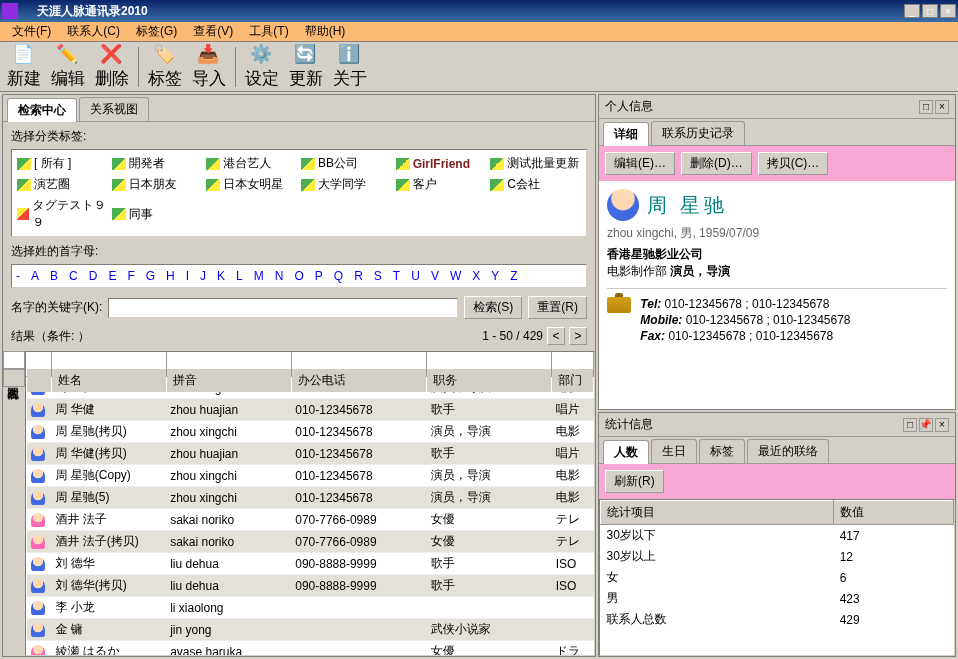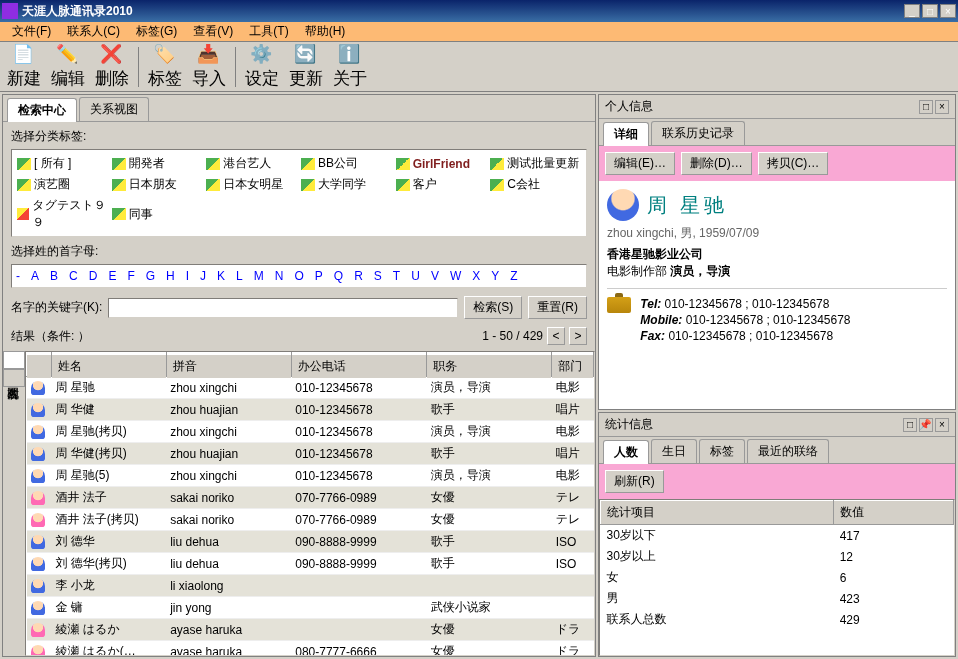--- a/index.html
+++ b/index.html
@@ -1,19 +1,19 @@
 <!DOCTYPE html>
 <html><head>
   <meta charset="utf-8">
   <style>
     * { box-sizing: border-box; margin: 0; padding: 0; font-family: "Microsoft YaHei", "SimSun", Arial, sans-serif; font-size: 12px; }
     body { background: #d4d0c8; width: 958px; height: 659px; overflow: hidden; }
     
     
-    .title-bar { background: linear-gradient(to bottom, #0a246a, #3a6ea5); color: white; height: 22px; display: flex; align-items: center; padding: 0 2px; }
+    .title-bar { background: linear-gradient(to bottom, #0a246a, #3a6ea5); color: white; height: 22px; display: flex; align-items: center; padding: 0 2px; gap: 15px; }
     .title-bar-icon { width: 16px; height: 16px; background: #8e2de2; margin-right: 4px; }
     .title-bar-text { flex: 1; font-weight: bold; }
     .title-bar-controls { display: flex; gap: 2px; }
     .title-ctrl { width: 16px; height: 14px; background: #d4d0c8; border: 1px solid #808080; display: flex; align-items: center; justify-content: center; cursor: pointer; font-size: 10px; }
     
     
     .menu-bar { background: #fdba74; height: 20px; display: flex; align-items: center; padding: 0 4px; border-bottom: 1px solid #808080; }
     .menu-item { padding: 2px 8px; cursor: pointer; }
     
     
@@ -57,21 +57,21 @@
     
     
     .left-body { display: flex; flex: 1; overflow: hidden; }
     .vert-tabs { width: 22px; background: #d4d0c8; display: flex; flex-direction: column; }
     .vert-tab { writing-mode: vertical-rl; padding: 8px 3px; background: #d4d0c8; border: 1px solid #999; cursor: pointer; text-align: center; }
     .vert-tab.active { background: white; }
     
     
     .data-table-wrap { flex: 1; overflow: auto; background: white; border: 1px inset #d4d0c8; }
     .data-table { width: 100%; border-collapse: collapse; table-layout: fixed; }
-    .data-table th { background: #d4d0c8; border: 1px solid #999; border-top-color: #fff; border-left-color: #fff; padding: 3px 6px; text-align: left; font-weight: normal; position: sticky; top: 2px; }
+    .data-table th { background: #d4d0c8; border: 1px solid #999; border-top-color: #fff; border-left-color: #fff; padding: 3px 6px; text-align: left; font-weight: normal; position: sticky; top: 16px; }
     .data-table td { padding: 2px 4px; border-bottom: 1px solid #eee; white-space: nowrap; overflow: hidden; text-overflow: ellipsis; }
     .data-table tr:nth-child(even) td { background: #e4e2d8; }
     .data-table tr:nth-child(odd) td { background: #fff; }
     .row-icon { width: 14px; height: 14px; display: inline-block; vertical-align: middle; margin-right: 2px; }
     .row-icon.male { background: radial-gradient(circle at 50% 30%, #ffd9b3 40%, #4169e1 45%); border-radius: 50% 50% 20% 20%; }
     .row-icon.female { background: radial-gradient(circle at 50% 30%, #ffd9b3 40%, #ff69b4 45%); border-radius: 50% 50% 20% 20%; }
     
     
     .panel { background: #d4d0c8; border: 1px solid #808080; display: flex; flex-direction: column; }
     .panel-header { background: #d4d0c8; padding: 3px 6px; display: flex; align-items: center; border-bottom: 1px solid #999; }
@@ -330,20 +330,28 @@
               <tr>
                 <td><span class="row-icon male"></span></td>
                 <td>周 华健(拷贝)</td>
                 <td>zhou huajian</td>
                 <td>010-12345678</td>
                 <td>歌手</td>
                 <td>唱片</td>
               </tr>
               <tr>
                 <td><span class="row-icon male"></span></td>
+                <td>周 星驰(Copy)</td>
+                <td>zhou xingchi</td>
+                <td>010-12345678</td>
+                <td>演员，导演</td>
+                <td>电影</td>
+              </tr>
+              <tr>
+                <td><span class="row-icon male"></span></td>
                 <td>周 星驰(5)</td>
                 <td>zhou xingchi</td>
                 <td>010-12345678</td>
                 <td>演员，导演</td>
                 <td>电影</td>
               </tr>
               <tr>
                 <td><span class="row-icon female"></span></td>
                 <td>酒井 法子</td>
                 <td>sakai noriko</td>

